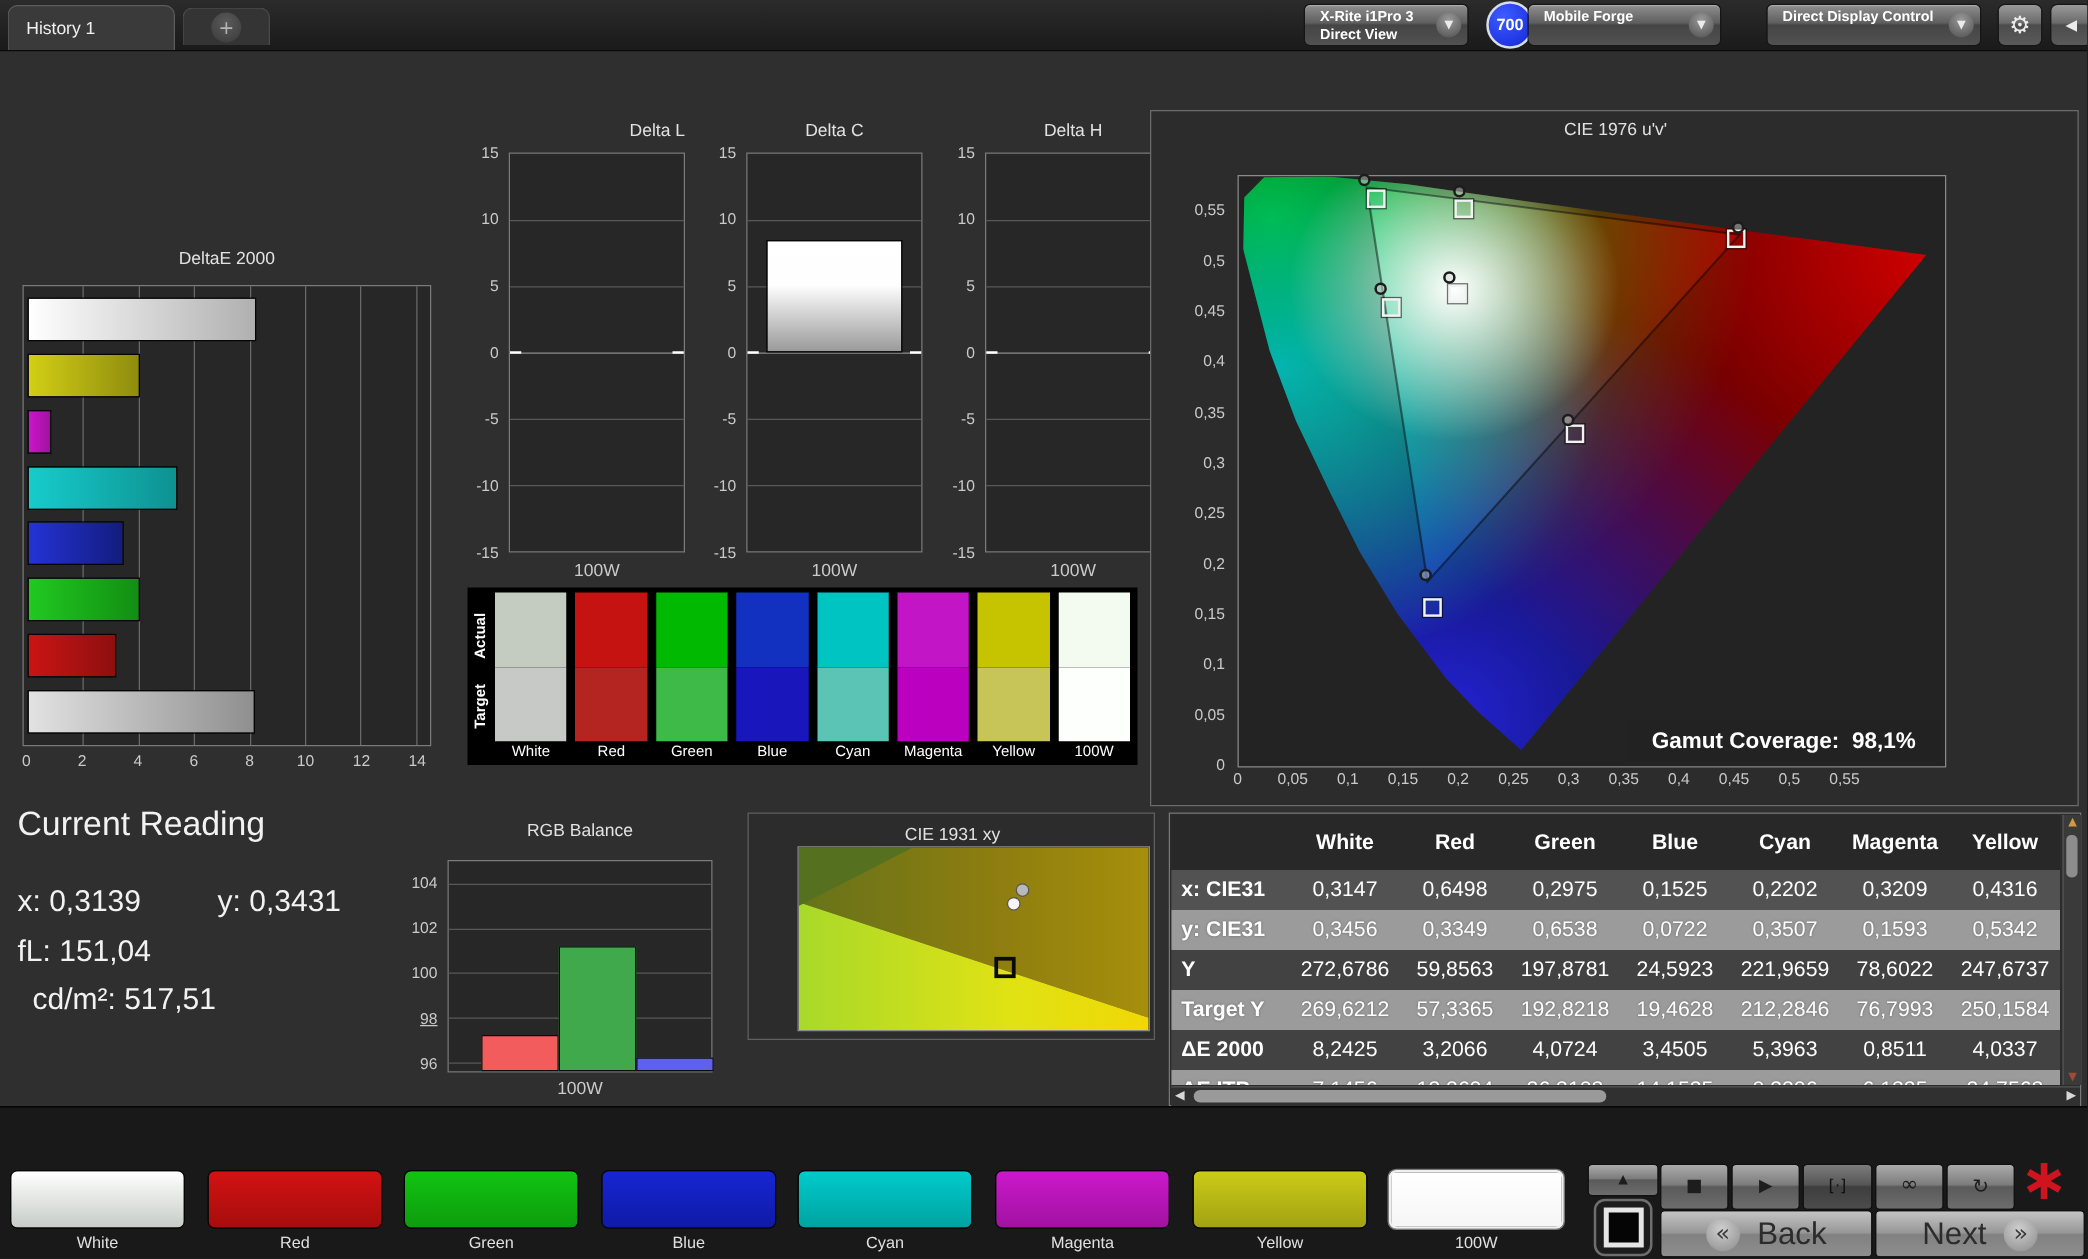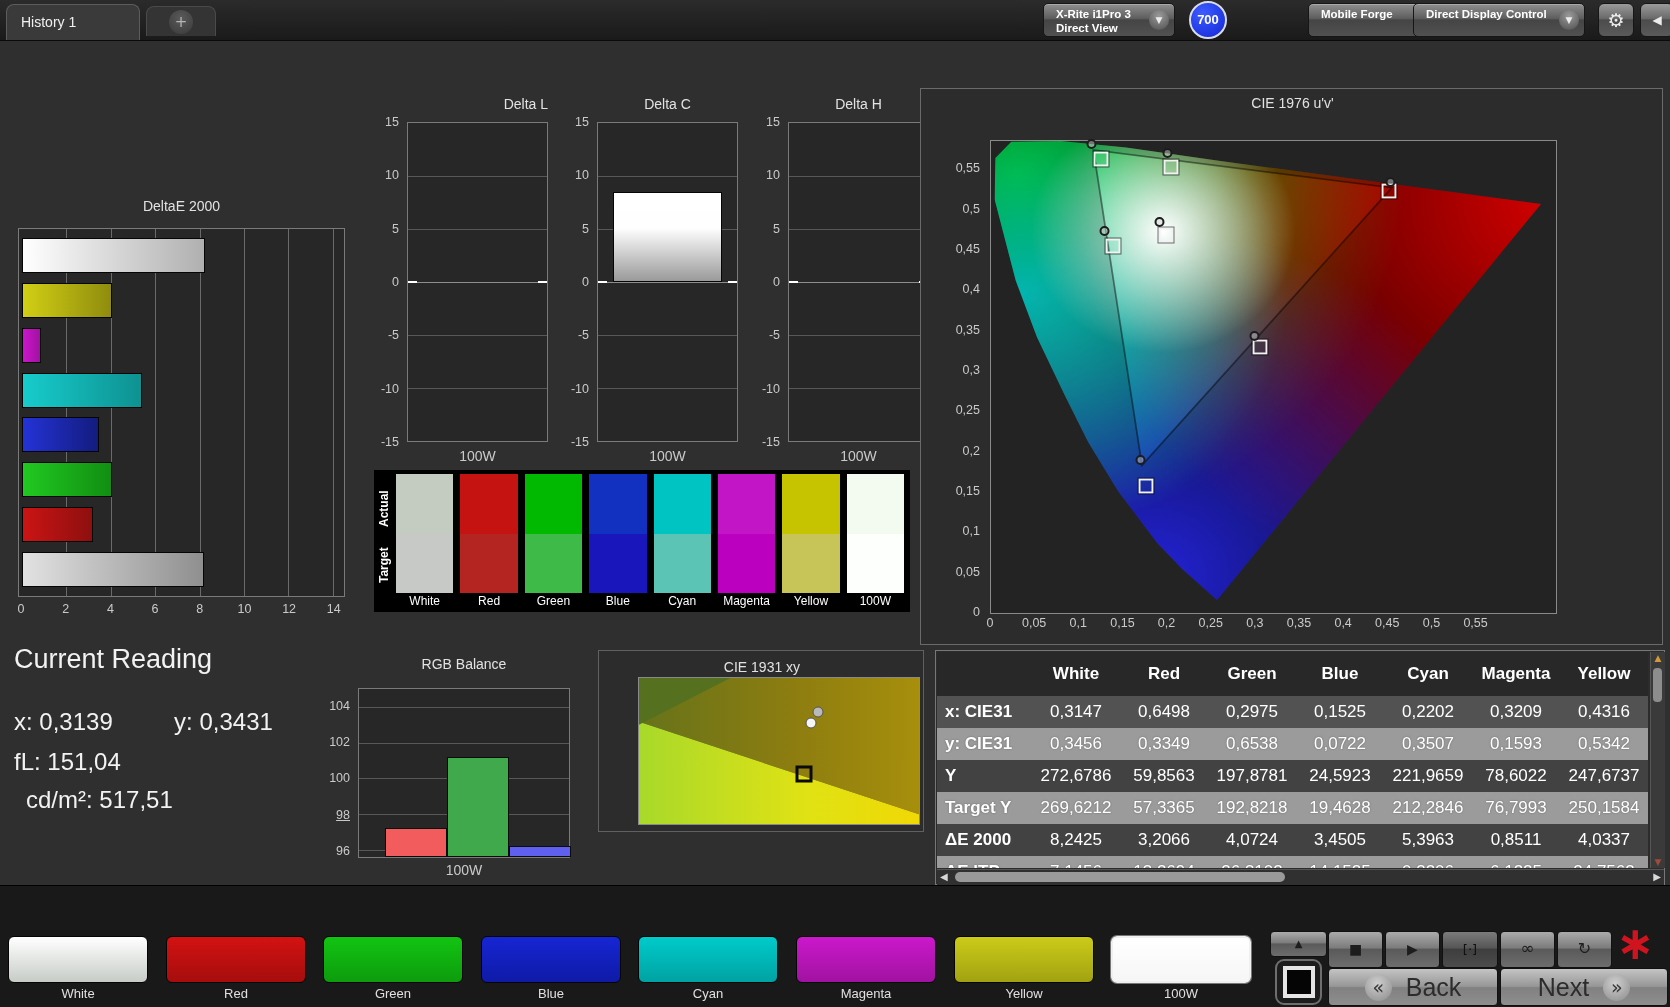--- a/index.html
+++ b/index.html
@@ -18,21 +18,21 @@
   #tab-add .plus{display:inline-block;margin-top:3px;width:24px;height:24px;border-radius:50%;
        background:radial-gradient(circle at 50% 35%,#5a5a5a,#3a3a3a);color:#b5b5b5;font-size:15px;line-height:24px;}
   .dd{position:absolute;top:3px;height:34px;border-radius:5px;border:1px solid #161616;box-sizing:border-box;
       background:linear-gradient(180deg,#8f8f8f,#5e5e5e 45%,#454545 50%,#515151);box-shadow:inset 0 1px 0 rgba(255,255,255,.25);}
   .dd .stripe{position:absolute;left:2px;top:2px;bottom:2px;width:5px;border-radius:2px;}
   .dd .ddtext{position:absolute;left:12px;top:3px;right:26px;font-size:11.5px;font-weight:bold;color:#fff;line-height:14px;
       white-space:nowrap;overflow:hidden;}
   .dd .arrow{position:absolute;right:5px;top:50%;transform:translateY(-50%);width:20px;height:20px;border-radius:50%;
       background:radial-gradient(circle at 50% 30%,#9a9a9a,#4e4e4e);color:#ececec;font-size:9px;line-height:20px;text-align:center;}
   #dd-meter{left:1043px;width:132px;}
-  #dd-source{left:1308px;width:155px;}
+  #dd-source{left:1222px;width:155px;}
   #dd-workflow{left:1413px;width:172px;}
   #badge-700{position:absolute;left:1189px;top:1px;width:38px;height:38px;border-radius:50%;box-sizing:border-box;
       background:radial-gradient(circle at 35% 30%,#3d5cff,#1326d6);border:2px solid #d9dde9;color:#fff;
       font-size:13px;font-weight:bold;text-align:center;line-height:34px;}
   .sqbtn{position:absolute;top:3px;height:34px;border-radius:6px;border:1px solid #161616;box-sizing:border-box;
       background:linear-gradient(180deg,#9a9a9a,#6a6a6a 45%,#4c4c4c 50%,#5a5a5a);text-align:center;color:#ececec;}
   #btn-gear{left:1598px;width:36px;font-size:19px;line-height:32px;}
   #btn-collapse{left:1640px;width:34px;font-size:12px;line-height:32px;}
 
   
@@ -397,20 +397,24 @@
       <div class="ticklab" style="left: 23.4375%; transform: translateX(-50%);">0,15</div>
       <div class="ticklab" style="left: 31.25%; transform: translateX(-50%);">0,2</div>
       <div class="ticklab" style="left: 39.0625%; transform: translateX(-50%);">0,25</div>
       <div class="ticklab" style="left: 46.875%; transform: translateX(-50%);">0,3</div>
       <div class="ticklab" style="left: 54.6875%; transform: translateX(-50%);">0,35</div>
       <div class="ticklab" style="left: 62.5%; transform: translateX(-50%);">0,4</div>
       <div class="ticklab" style="left: 70.3125%; transform: translateX(-50%);">0,45</div>
       <div class="ticklab" style="left: 78.125%; transform: translateX(-50%);">0,5</div>
       <div class="ticklab" style="left: 85.9375%; transform: translateX(-50%);">0,55</div>
     </div>
+  <div id="coverage">
+    <span>Gamut Coverage:</span>&nbsp;
+    <span>98,1%</span>
+  </div>
 
   <div id="cr-title" class="cr">Current Reading</div>
   <div class="cr crline" style="left:14px;top:708px;">
     <span>x:</span>
     <span>0,3139</span>
     <span style="display:inline-block;width:48px;"></span>
     <span>y:</span>
     <span>0,3431</span>
   </div>
   <div class="cr crline" style="left:14px;top:748px;text-align:center;">

